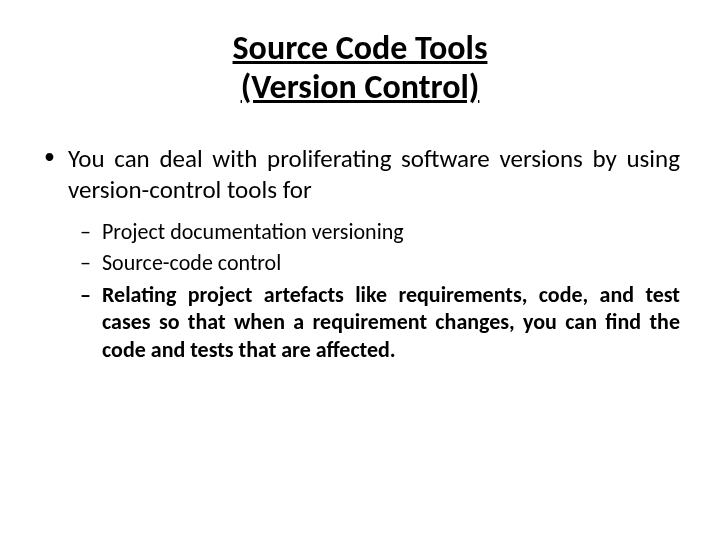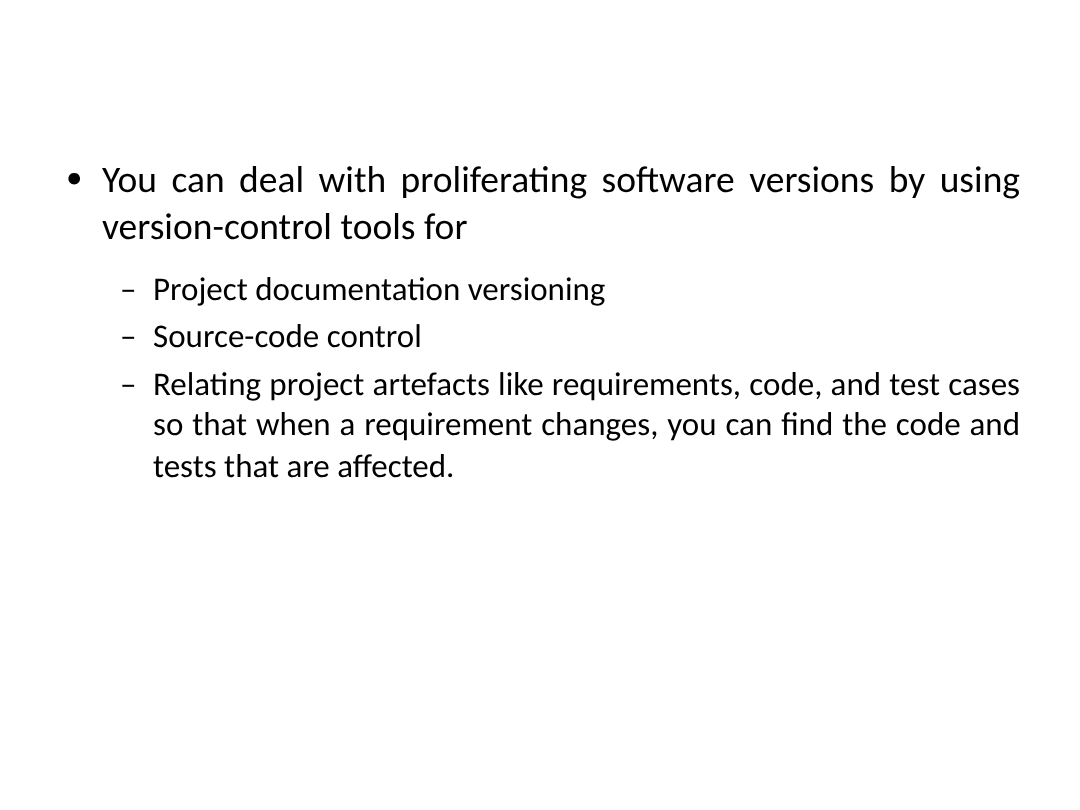--- a/index.html
+++ b/index.html
@@ -44,27 +44,28 @@
       position: relative;
       line-height: 1.25;
       margin-bottom: 4px;
     }
     .bullet-l2::before {
       content: "–";
       position: absolute;
       left: -22px;
       top: 0;
     }
-    .justify { text-align: justify; }
+    .justify { text-align: justify; font-weight: bold; }
   </style>
 </head>
 <body>
 
 <div class="title">
-  <br>
+  <span>Source Code Tools</span><br>
+  <span>(Version Control)</span>
 </div>
 
 <div class="bullet-l1">
   <span>You can deal with proliferating software versions by using version-control tools for</span>
 </div>
 
 <div class="sublist">
   <div class="bullet-l2">
     <span>Project documentation versioning</span>
   </div>

